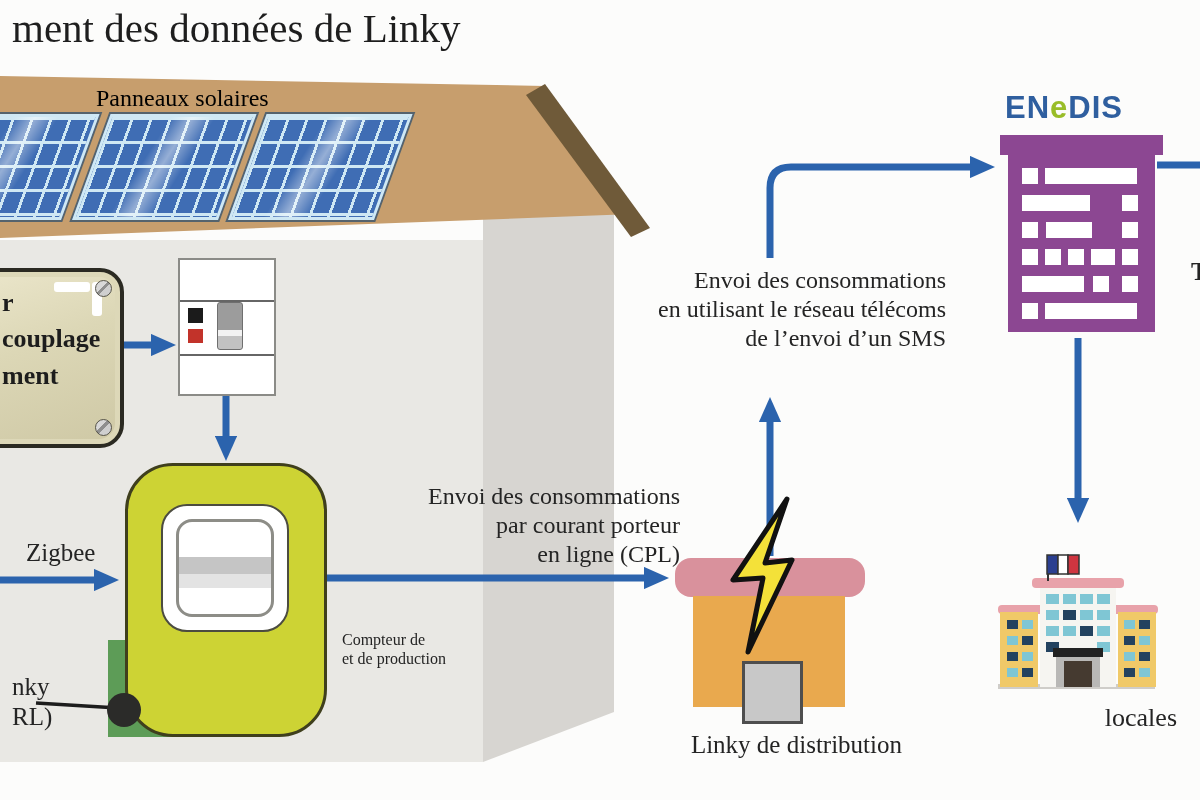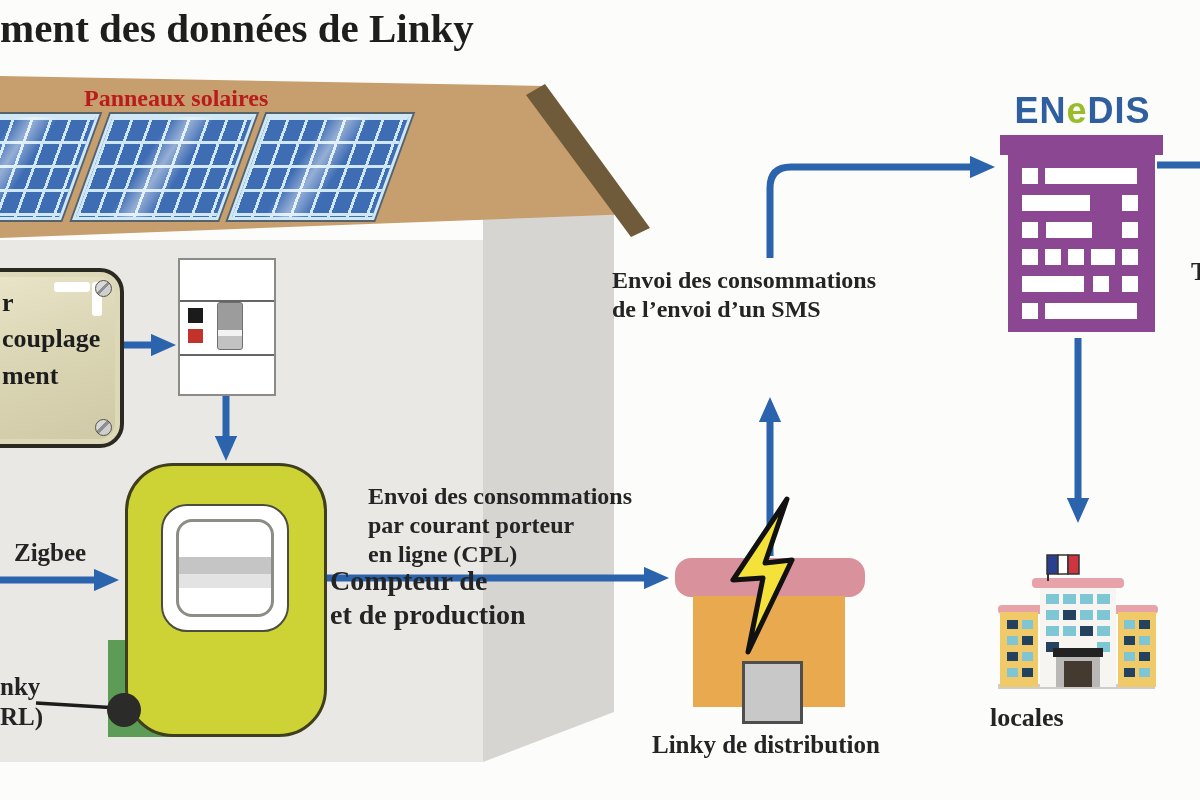--- a/index.html
+++ b/index.html
@@ -1,19 +1,19 @@
 <!DOCTYPE html>
 <html><head>
 <meta charset="utf-8">
 <style>
   html,body{margin:0;padding:0;background:#fff;}
   #stage{position:relative;width:1200px;height:800px;overflow:hidden;background:#fcfcfb;
          font-family:"Liberation Serif","DejaVu Serif",serif;}
-  .lbl{position:absolute;font-weight:700;color:#242424;line-height:1.2;}
-  .center{text-align:left;}
+  .lbl{position:absolute;font-weight:400;color:#242424;line-height:1.2;margin-left:12px;}
+  .center{text-align:right;}
   svg{position:absolute;left:0;top:0;overflow:visible;}
 
   
   .panels{position:absolute;left:0;top:114px;width:470px;height:100px;z-index:2;}
   .panel{position:absolute;top:0;width:140px;height:100px;
          transform:skewX(-20deg);transform-origin:0 100%;
          background-color:#3f6db4;
          background-image:
            linear-gradient(105deg, rgba(255,255,255,0) 35%, rgba(255,255,255,.45) 48%, rgba(255,255,255,0) 62%),
            repeating-linear-gradient(90deg, #cfe8f4 0 3px, rgba(0,0,0,0) 3px 19px),
@@ -49,22 +49,22 @@
   .meter-screen{position:absolute;inset:13px;border:3px solid #8d8d87;border-radius:16px;
                 background:linear-gradient(180deg,#fff 0 38%,#c5c5c5 38% 57%,#e3e3e3 57% 72%,#fff 72%);}
   .greensq{position:absolute;left:108px;top:640px;width:78px;height:97px;background:#5d9c57;z-index:3;}
 
   
   .poste-bar{position:absolute;left:675px;top:558px;width:190px;height:39px;background:#d9919c;border-radius:16px;z-index:3;}
   .poste-body{position:absolute;left:693px;top:596px;width:152px;height:111px;background:#e9a94e;z-index:3;}
   .poste-door{position:absolute;left:742px;top:661px;width:55px;height:57px;background:#c8c8c8;border:3px solid #4e4e4e;z-index:3;}
 
   
-  .enedis-logo{position:absolute;left:1005px;top:90px;width:155px;text-align:center;z-index:6;
-               font-family:"Liberation Sans","DejaVu Sans",sans-serif;font-weight:700;font-size:36px;letter-spacing:1px;}
+  .enedis-logo{position:absolute;left:1005px;top:90px;width:155px;z-index:6;
+               font-family:"Liberation Sans","DejaVu Sans",sans-serif;font-weight:700;font-size:31px;letter-spacing:1px;}
   .edge-frag{position:absolute;left:1191px;top:258px;font-weight:700;font-size:25px;color:#242424;z-index:6;}
 </style>
 </head>
 <body>
 
 <div id="stage">
 
   <svg width="1200" height="800" style="z-index:1">
     <rect x="0" y="240" width="483" height="522" fill="#e9e8e4"></rect>
     <polygon points="483,762 483,212 548,92 614,196 614,712" fill="#d7d5d1"></polygon>
@@ -210,42 +210,43 @@
     </div>
   </div>
 
   <svg width="1200" height="800" style="z-index:6">
     <line x1="36" y1="703" x2="118" y2="708" stroke="#1c1c1c" stroke-width="3.5"></line>
     <circle cx="124" cy="710" r="17" fill="#2b2b29"></circle>
   </svg>
 
   <div class="lbl" style="left:0;top:4px;font-size:41px;color:#1e1e1e;z-index:6">ment des données de Linky</div>
 
-  <div class="lbl" style="left:84px;top:84px;font-size:24px;color:#b91c1c;z-index:6">Panneaux solaires</div>
+  <div class="lbl" style="left:84px;top:84px;font-size:24px;color:#000000;z-index:6">Panneaux solaires</div>
 
   <div class="lbl" style="left:14px;top:538px;font-size:25px;z-index:6">Zigbee</div>
 
   <div class="lbl" style="left:0;top:672px;font-size:25px;z-index:6">
     <div>nky</div>
     <div>RL)</div>
   </div>
 
-  <div class="lbl" style="left:330px;top:564px;font-size:28px;z-index:6">
+  <div class="lbl" style="left:330px;top:630px;font-size:16px;z-index:6">
     <div>Compteur de</div>
     <div>et de production</div>
   </div>
 
   <div class="lbl center" style="left:368px;top:482px;width:300px;font-size:24px;z-index:6">
     <div>Envoi des consommations</div>
     <div>par courant porteur</div>
     <div>en ligne (CPL)</div>
   </div>
 
   <div class="lbl center" style="left:612px;top:266px;width:322px;font-size:24px;z-index:6">
     <div>Envoi des consommations</div>
+    <div>en utilisant le réseau télécoms</div>
     <div>de l’envoi d’un SMS</div>
   </div>
 
   <div class="lbl center" style="left:652px;top:730px;width:238px;font-size:25px;z-index:6">Linky de distribution</div>
 
   <div class="enedis-logo"><span style="color:#2f5f9f">EN</span><span style="color:#99bd28">e</span><span style="color:#2f5f9f">DIS</span></div>
 
   <div class="lbl center" style="left:990px;top:702px;width:175px;font-size:26px;z-index:6">
     <div>locales</div>
   </div>

